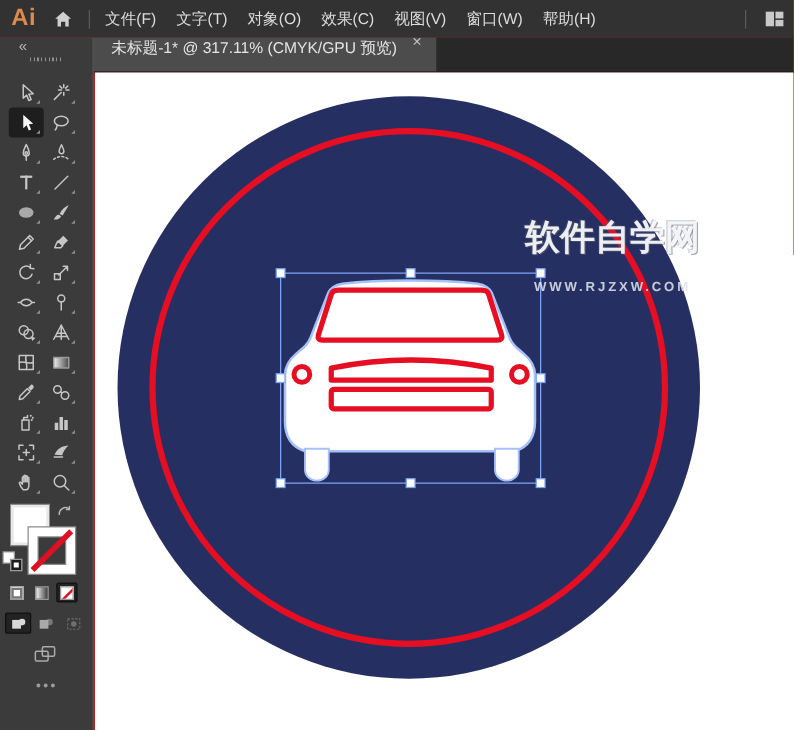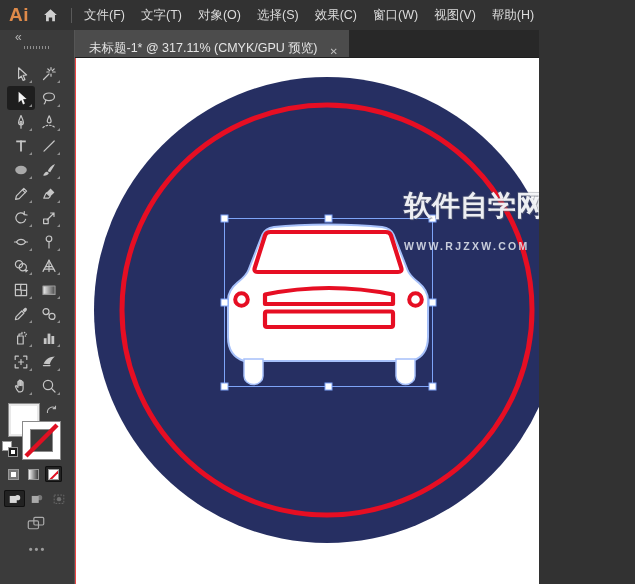--- a/index.html
+++ b/index.html
@@ -1,35 +1,35 @@
 <!DOCTYPE html>
 <html><head>
 <meta charset="utf-8">
 <style>
   html,body{margin:0;padding:0;}
   body{width:635px;height:584px;overflow:hidden;background:#323232;
        font-family:"Liberation Sans", sans-serif;}
-  .app{position:relative;width:539px;height:584px;overflow:hidden;background:#ef4444;}
+  .app{position:relative;width:635px;height:584px;overflow:hidden;background:#b91c1c;}
 
   
   .menubar{position:absolute;left:0;top:0;width:635px;height:30px;background:#323232;
            display:flex;align-items:center;color:#DCDCDC;}
   .ai-logo{color:#DE8A4A;font-weight:bold;font-size:19px;margin-left:9px;letter-spacing:.5px;}
   .home-btn{margin-left:13px;display:flex;align-items:center;color:#CFCFCF;}
   .vsep{width:1px;height:15px;background:#5A5A5A;margin:0 0;}
   .vsep.l{margin-left:12px;}
   .menus{display:flex;margin-left:4px;}
   .menu-item{font-size:12.5px;height:30px;line-height:30px;padding:0 8px;white-space:nowrap;cursor:default;}
   .mb-right{margin-left:auto;display:flex;align-items:center;gap:7px;padding-right:7px;}
   .ws-icon{color:#C9C9C9;display:flex;margin-left:7px;}
 
   
   .tabrow{position:absolute;left:75px;top:30px;width:560px;height:27px;background:#282828;
           border-bottom:1px solid #1E1E1E;display:flex;}
-  .tab{height:27px;background:#4C4C4C;display:flex;align-items:flex-end;
+  .tab{height:27px;background:#4C4C4C;display:flex;align-items:flex-start;
        padding:0 11px 0 14px;color:#E4E4E4;font-size:12.5px;white-space:nowrap;}
   .tab-close{margin-left:12px;color:#BDBDBD;font-size:10px;line-height:10px;cursor:default;}
 
   
   .toolbar{position:absolute;left:0;top:30px;width:75px;height:554px;background:#3B3B3B;
            border-right:1px solid #565656;box-sizing:border-box;}
   .tb-collapse{position:absolute;left:15px;top:0px;color:#B5B5B5;font-size:12px;line-height:14px;cursor:default;}
   .tb-grip{position:absolute;left:24px;top:16px;width:26px;height:3px;
            background:repeating-linear-gradient(90deg,#8F8F8F 0 1px,transparent 1px 3px);}
   .tools{position:absolute;left:7px;top:32px;display:grid;grid-template-columns:28px 28px;grid-auto-rows:24px;}
@@ -74,21 +74,21 @@
   .dm-btn.pressed{background:#222222;color:#D8D8D8;box-shadow:inset 0 0 0 1px #101010;}
   .dm-btn.dim{color:#6F6F6F;}
 
   .screen-mode{position:absolute;left:24px;top:485px;color:#ABABAB;cursor:default;}
   .more-dots{position:absolute;left:0;top:513px;width:75px;text-align:center;color:#9C9C9C;
              font-size:11px;font-weight:bold;letter-spacing:2px;cursor:default;}
 
   
   .canvas{position:absolute;left:76px;top:58px;width:559px;height:526px;background:#FFFFFF;overflow:hidden;}
   .canvas-svg{position:absolute;left:0;top:0;}
-  .watermark{position:absolute;left:328px;top:133px;width:172px;text-align:left;pointer-events:none;}
+  .watermark{position:absolute;left:328px;top:117px;width:172px;text-align:center;pointer-events:none;}
   .wm-title{font-size:28px;font-weight:bold;color:rgba(250,251,253,.93);line-height:30px;white-space:nowrap;
             text-shadow:1px 1px 0 rgba(95,100,115,.55),-1px -1px 0 rgba(95,100,115,.35);}
   .wm-url{font-size:10.5px;font-weight:bold;color:rgba(222,227,236,.88);letter-spacing:2.3px;margin-top:19px;white-space:nowrap;}
 </style>
 </head>
 <body>
 
 <svg width="0" height="0" style="position:absolute">
   <defs>
     <linearGradient id="gtool" x1="0" y1="0" x2="1" y2="0">
@@ -105,24 +105,23 @@
     <span class="home-btn">
       <svg viewBox="0 0 16 16" width="17" height="17">
           <path d="M8 2.2 L14 7.6 H12.2 V13.4 H9.6 V9.8 H6.4 V13.4 H3.8 V7.6 H2 Z" fill="currentColor"></path>
         </svg>
     </span>
     <span class="vsep l"></span>
     <nav class="menus">
         <span class="menu-item">文件(F)</span>
         <span class="menu-item">文字(T)</span>
         <span class="menu-item">对象(O)</span>
-        <span class="menu-item">选择(S)</span>
         <span class="menu-item">效果(C)</span>
+        <span class="menu-item">视图(V)</span>
         <span class="menu-item">窗口(W)</span>
-        <span class="menu-item">视图(V)</span>
         <span class="menu-item">帮助(H)</span>
       </nav>
     <div class="mb-right">
       <span class="vsep"></span>
       <span class="ws-icon">
         <svg viewBox="0 0 16 16" width="17" height="17" fill="currentColor">
           <rect x="1.5" y="2.2" width="6.2" height="11"></rect>
           <rect x="8.8" y="2.2" width="6" height="5.1"></rect>
           <rect x="8.8" y="8.4" width="6" height="4.8"></rect>
         </svg>

